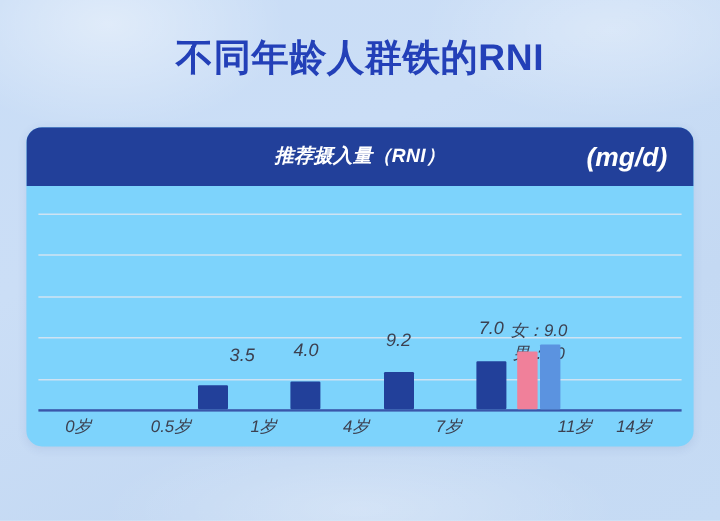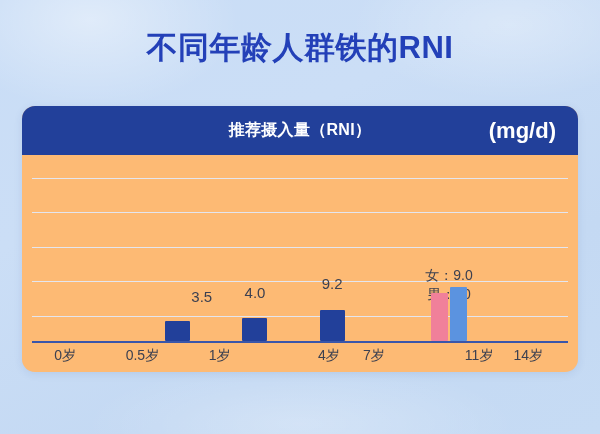--- a/index.html
+++ b/index.html
@@ -53,23 +53,24 @@
   }
 
   
   .card {
     position: absolute;
     left: 22px;
     top: 106px;
     width: 556px;
     height: 266px;
     border-radius: 13px;
-    background: #fdba74;
+    background: #7dd3fc;
     box-shadow: 0 2px 8px rgba(40, 70, 140, .10);
     overflow: hidden;
+    font-style: italic;
   }
 
   .card-header {
     position: relative;
     height: 49px;
     background: #22409a;
     display: flex;
     align-items: center;
     justify-content: center;
   }
@@ -223,40 +224,46 @@
         </div>
       </div>
 
       <div class="bar-slot" style="left:49.4%; width:13.2%;">
         <div class="bar-value" style="bottom:49px;">9.2</div>
         <div class="bar-wrap">
           <div class="bar navy" style="height:31px;"></div>
         </div>
       </div>
 
+      <div class="bar-slot" style="left:63.8%; width:13.2%;">
+        <div class="bar-value" style="bottom:59px;">7.0</div>
+        <div class="bar-wrap">
+          <div class="bar navy" style="height:40px;"></div>
+        </div>
+      </div>
 
       <div class="bar-slot" style="left:78.2%; width:13.2%;">
         
       </div>
 
       <div class="bar-slot" style="left:71.2%; width:13.2%;">
         <div class="pair-label" style="bottom:56px;">女：9.0</div>
         <div class="pair-label" style="bottom:37px;">男：10</div>
         <div class="bar-wrap">
           <div class="bar pink" style="height:48px;"></div>
           <div class="bar blue" style="height:54px;"></div>
         </div>
       </div>
 
     </div>
 
     <div class="xaxis" style="bottom:0;">
       <div class="xtick" style="left:6.2%;">0岁</div>
       <div class="xtick" style="left:20.6%;">0.5岁</div>
       <div class="xtick" style="left:35.0%;">1岁</div>
-      <div class="xtick" style="left:49.4%;margin-left:32px;">4岁</div>
+      <div class="xtick" style="left:49.4%;">4岁</div>
       <div class="xtick" style="left:63.8%;">7岁</div>
       <div class="xtick" style="left:78.2%;margin-left:28px;">11岁</div>
       <div class="xtick" style="left:92.6%;">14岁</div>
     </div>
 
   </div>
 </div>
 
 </body></html>

